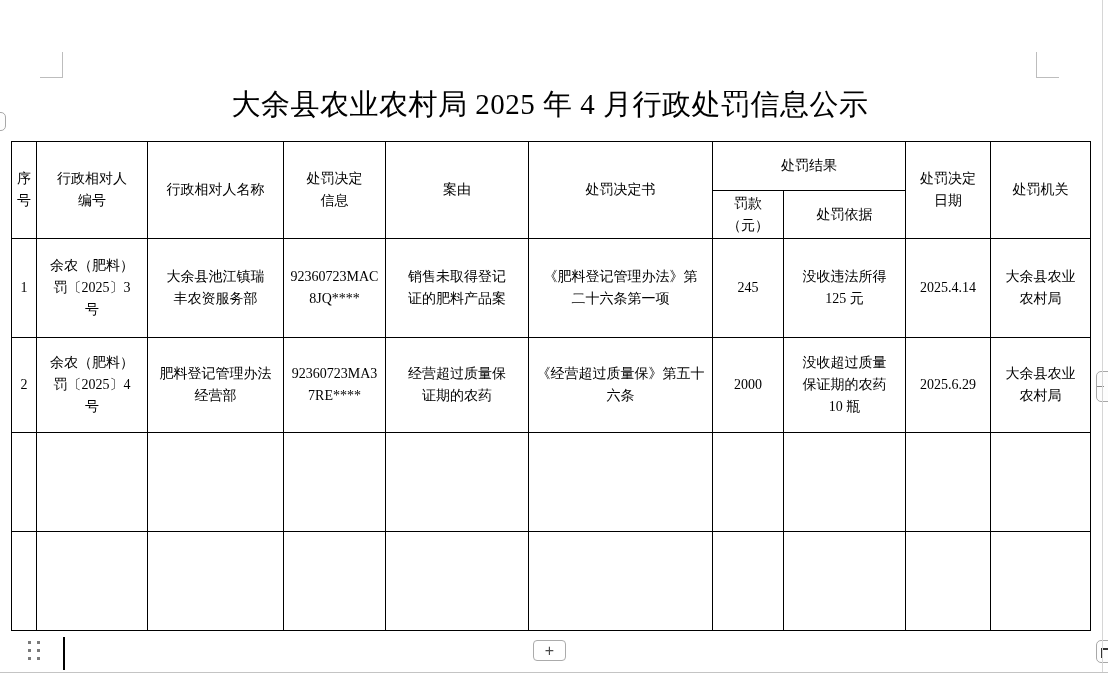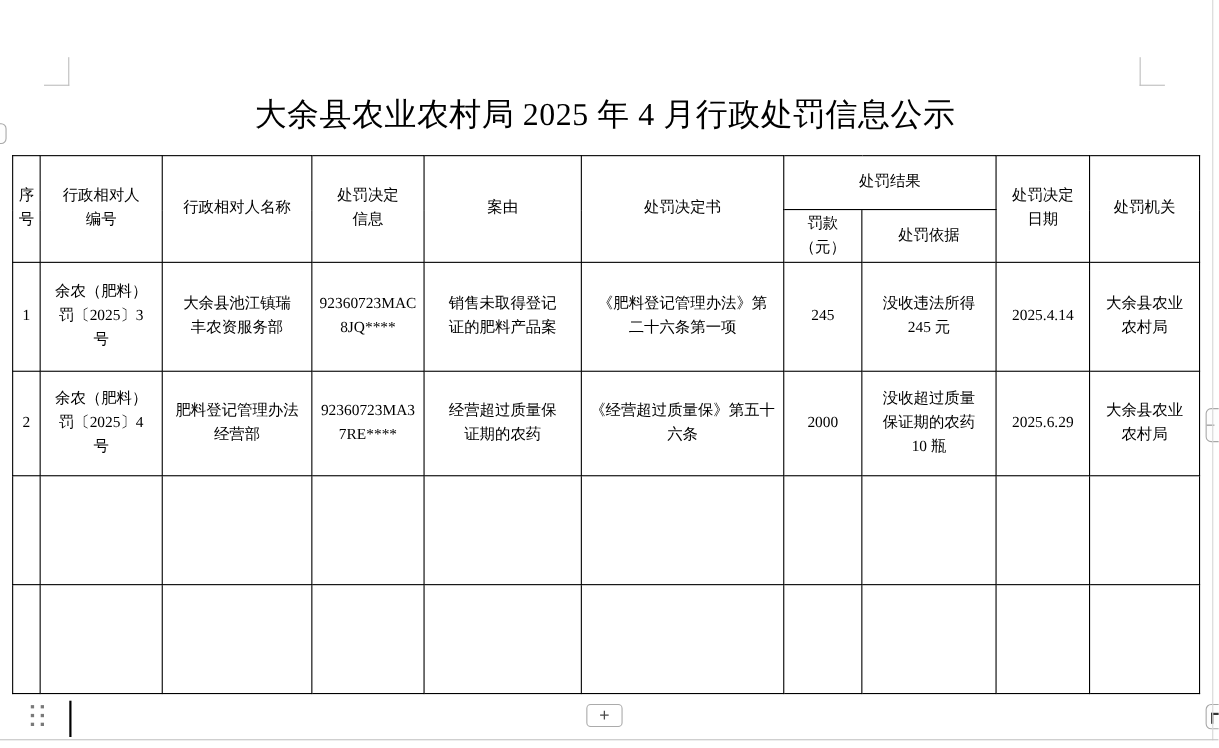--- a/index.html
+++ b/index.html
@@ -108,21 +108,21 @@
         <td>大余县池江镇瑞
 丰农资服务部</td>
         <td>92360723MAC
 8JQ****</td>
         <td>销售未取得登记
 证的肥料产品案</td>
         <td>《肥料登记管理办法》第
 二十六条第一项</td>
         <td>245</td>
         <td>没收违法所得
-245 元</td>
+125 元</td>
         <td>2025.4.14</td>
         <td>大余县农业
 农村局</td>
       </tr>
 
       <tr class="r2">
         <td>2</td>
         <td>余农（肥料）
 罚〔2025〕4
 号</td>

